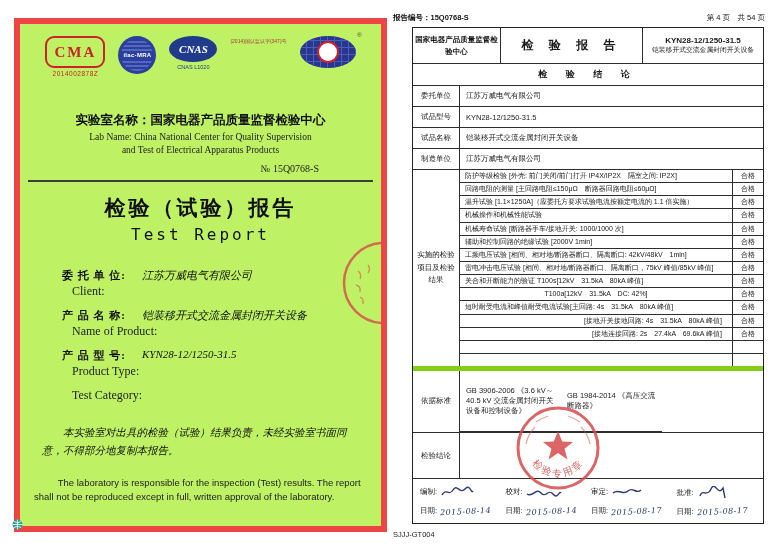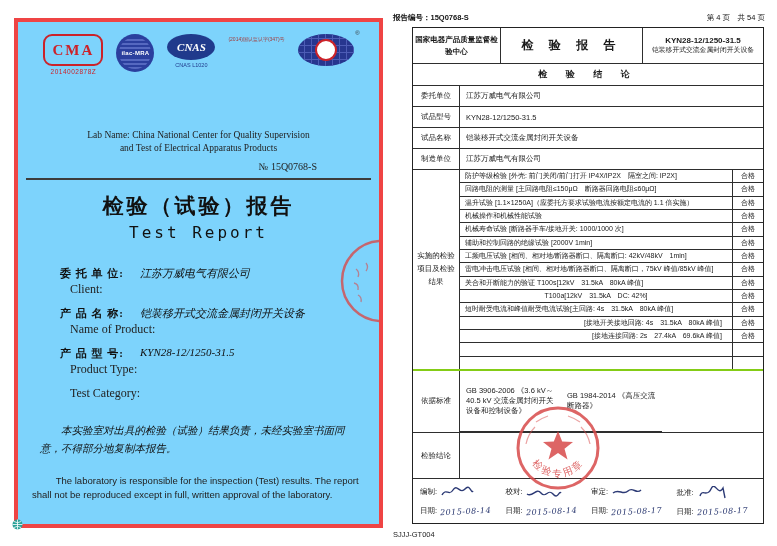--- a/index.html
+++ b/index.html
@@ -1,21 +1,21 @@
 <!DOCTYPE html>
 <html><head>
 <meta charset="utf-8">
 <style>
   html,body{margin:0;padding:0;background:#fff;}
   .canvas{position:relative;width:777px;height:546px;background:#ffffff;
           font-family:"Liberation Sans",sans-serif;color:#1c1c1c;overflow:hidden;}
 
   
   .cover{position:absolute;left:14px;top:18px;width:361px;height:502px;
-         background:#7dd3fc;border:4px solid #ef4444;overflow:hidden;}
+         background:#bef264;border:6px solid #ef4444;overflow:hidden;}
   .logo-row{position:absolute;left:0;top:12px;width:100%;display:flex;
             justify-content:center;align-items:flex-start;gap:13px;}
   .logo{display:flex;flex-direction:column;align-items:center;}
   .cma-box{width:56px;height:28px;border:2.5px solid #cc2229;border-radius:9px;
            display:flex;align-items:center;justify-content:center;
            color:#cc2229;font-weight:bold;font-size:15px;letter-spacing:2px;
            font-family:"Liberation Serif",serif;}
   .cma-num{color:#cc2229;font-size:6.5px;margin-top:2px;letter-spacing:.5px;}
   .ilac-circle{width:38px;height:38px;border-radius:50%;background:#2b3f9e;
                position:relative;display:flex;align-items:center;justify-content:center;overflow:hidden;}
@@ -89,21 +89,21 @@
            font-size:7.5px;line-height:1.5;padding:2px;}
   .hdr-title{flex:1;justify-content:center;font-size:12px;font-weight:bold;letter-spacing:6px;}
   .hdr-prod{width:120px;flex-direction:column;justify-content:center;text-align:center;padding:1px 2px;}
   .hdr-model{font-weight:bold;font-size:8px;}
   .hdr-pname{font-size:6.8px;line-height:1.3;margin-top:1px;}
   .sec-title{height:22px;flex:none;justify-content:center;align-items:center;
              font-size:9px;font-weight:bold;letter-spacing:8px;display:flex;}
   .info{height:21px;flex:none;}
   .lblcell{width:47px;justify-content:center;text-align:center;padding:1px;line-height:1.5;}
   .valcell{flex:1;padding-left:6px;}
-  .tests{flex:1;display:flex;border-bottom:2px solid #84cc16;box-sizing:border-box;}
+  .tests{flex:1;display:flex;border-bottom:5px solid #84cc16;box-sizing:border-box;}
   .tests-lbl{width:47px;border-right:1px solid #2e2e2e;display:flex;align-items:center;
              justify-content:center;text-align:center;line-height:1.7;padding:2px;box-sizing:border-box;}
   .tests-rows{flex:1;display:flex;flex-direction:column;}
   .trow{flex:1;display:flex;border-bottom:1px solid #2e2e2e;box-sizing:border-box;}
   .trow:last-child{border-bottom:none;}
   .tdesc{flex:1;display:flex;align-items:center;padding-left:5px;font-size:7px;
          border-right:1px solid #2e2e2e;box-sizing:border-box;white-space:nowrap;overflow:hidden;}
   .tdesc.center{justify-content:center;padding-left:0;}
   .tdesc.right{justify-content:flex-end;padding-right:10px;padding-left:0;}
   .tres{width:30px;display:flex;align-items:center;justify-content:center;font-size:7px;}
@@ -147,20 +147,21 @@
         <div class="cal-sub">(2014)国认监认字(347)号</div>
       </div>
       <div class="logo globe-wrap">
         <div class="globe-oval">
           <div class="globe-emblem"></div>
         </div>
         <span class="globe-reg">®</span>
       </div>
     </div>
 
+    <div class="lab-zh">实验室名称：国家电器产品质量监督检验中心</div>
     <div class="lab-en lab-en2">and Test of Electrical Apparatus Products</div>
     <div class="lab-en lab-en1">Lab Name:   China National Center for Quality Supervision</div>
 
     <div class="report-no">№  15Q0768-S</div>
     <div class="cover-hr"></div>
 
     <div class="title-zh">检验（试验）报告</div>
     <div class="title-en">Test  Report</div>
 
     <div class="fields">

